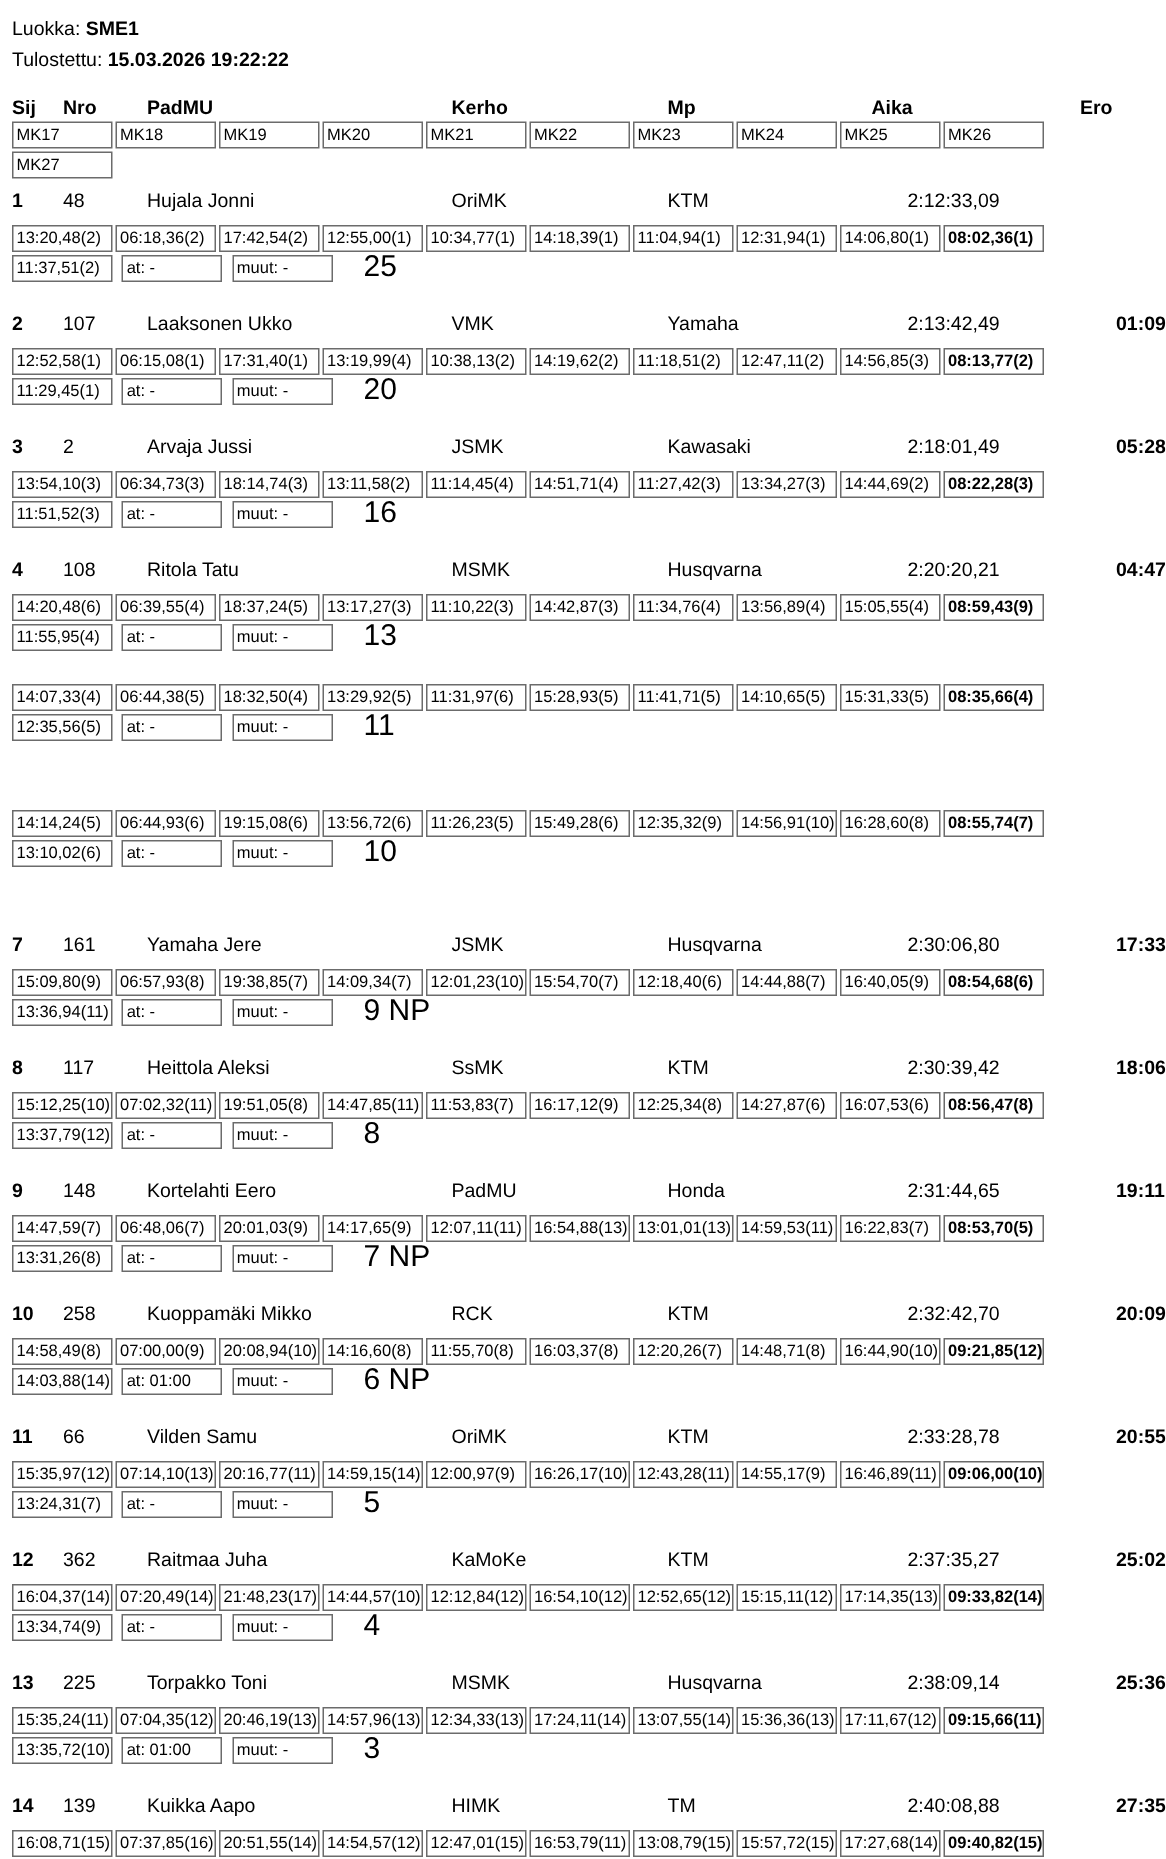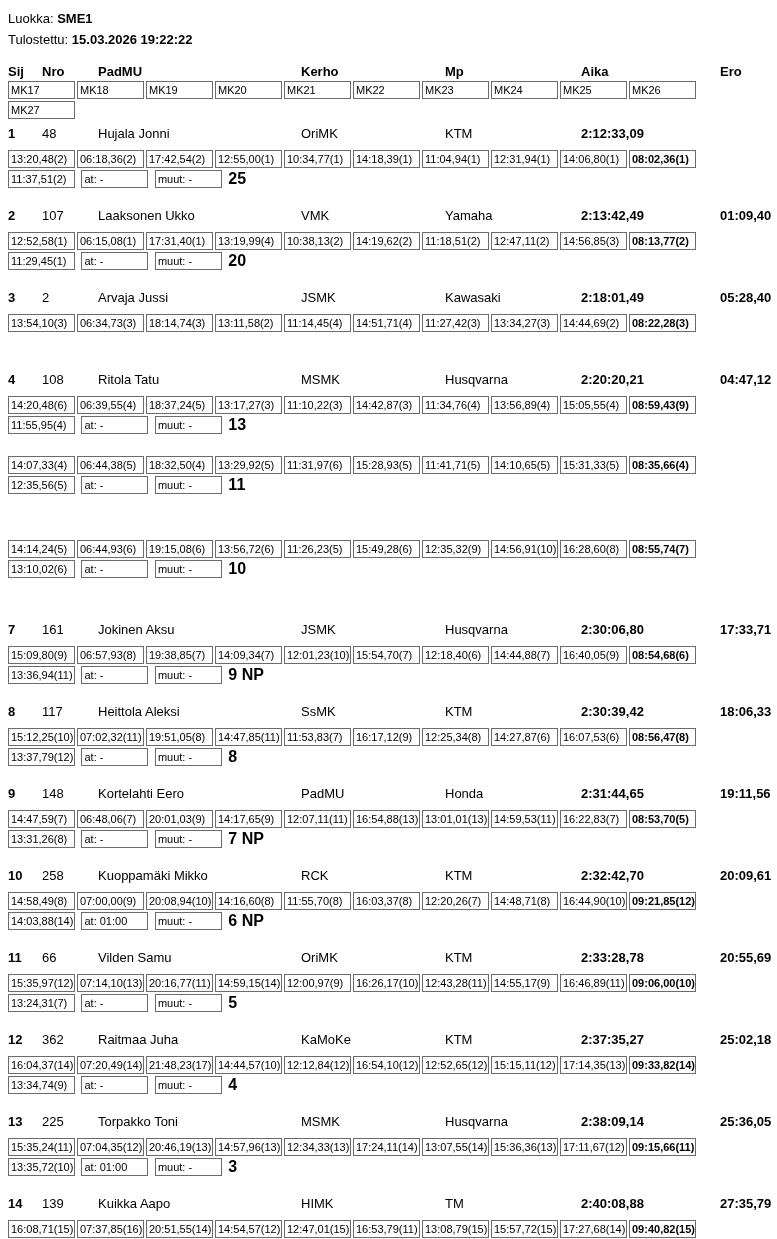--- a/index.html
+++ b/index.html
@@ -41,29 +41,29 @@
     overflow: visible;
   }
   .last-lap { font-weight: bold; }
 
   
   .rider { height: 75px; }
   .main-row { margin-top: 7px; font-size: 13px; white-space: nowrap; }
   .main-row span { display: inline-block; }
   .main-row .c-sij  { font-weight: bold; }
   .main-row .c-nimi { font-weight: normal; }
-  .main-row .c-aika { font-weight: bold; }
+  .main-row .c-aika { font-weight: normal; margin-left: 24px; }
   .main-row .c-ero  { font-weight: bold; }
   .laps-row  { margin-top: 9px; white-space: nowrap; }
   .laps-row2 { margin-top: 2px; white-space: nowrap; }
   .points {
     display: inline-block;
-    font-size: 16px;
-    font-weight: bold;
-    margin-left: 0;
+    font-size: 20px;
+    font-weight: normal;
+    margin-left: 14px;
     vertical-align: top;
     line-height: 17px;
   }
 </style>
 </head>
 <body>
 
 <div class="page">
 
   <div class="title-line">
@@ -108,20 +108,26 @@
       <span class="lap-box">muut: -</span>
       <span class="points">20</span>
     </div>
   </div>
 
   <div class="rider">
     <div class="main-row">
       <span class="c-sij">3</span><span class="c-nro">2</span><span class="c-nimi">Arvaja Jussi</span><span class="c-kerho">JSMK</span><span class="c-mp">Kawasaki</span><span class="c-aika">2:18:01,49</span><span class="c-ero">05:28,40</span>
     </div>
     <div class="laps-row"><span class="lap-box">13:54,10(3)</span><span class="lap-box">06:34,73(3)</span><span class="lap-box">18:14,74(3)</span><span class="lap-box">13:11,58(2)</span><span class="lap-box">11:14,45(4)</span><span class="lap-box">14:51,71(4)</span><span class="lap-box">11:27,42(3)</span><span class="lap-box">13:34,27(3)</span><span class="lap-box">14:44,69(2)</span><span class="lap-box last-lap">08:22,28(3)</span></div>
+    <div class="laps-row2">
+      <span class="lap-box">11:51,52(3)</span>
+      <span class="lap-box">at: -</span>
+      <span class="lap-box">muut: -</span>
+      <span class="points">16</span>
+    </div>
   </div>
 
   <div class="rider">
     <div class="main-row">
       <span class="c-sij">4</span><span class="c-nro">108</span><span class="c-nimi">Ritola Tatu</span><span class="c-kerho">MSMK</span><span class="c-mp">Husqvarna</span><span class="c-aika">2:20:20,21</span><span class="c-ero">04:47,12</span>
     </div>
     <div class="laps-row"><span class="lap-box">14:20,48(6)</span><span class="lap-box">06:39,55(4)</span><span class="lap-box">18:37,24(5)</span><span class="lap-box">13:17,27(3)</span><span class="lap-box">11:10,22(3)</span><span class="lap-box">14:42,87(3)</span><span class="lap-box">11:34,76(4)</span><span class="lap-box">13:56,89(4)</span><span class="lap-box">15:05,55(4)</span><span class="lap-box last-lap">08:59,43(9)</span></div>
     <div class="laps-row2">
       <span class="lap-box">11:55,95(4)</span>
       <span class="lap-box">at: -</span>
@@ -145,21 +151,21 @@
     <div class="laps-row2">
       <span class="lap-box">13:10,02(6)</span>
       <span class="lap-box">at: -</span>
       <span class="lap-box">muut: -</span>
       <span class="points">10</span>
     </div>
   </div>
 
   <div class="rider">
     <div class="main-row">
-      <span class="c-sij">7</span><span class="c-nro">161</span><span class="c-nimi">Jokinen Aksu</span><span class="c-kerho">JSMK</span><span class="c-mp">Husqvarna</span><span class="c-aika">2:30:06,80</span><span class="c-ero">17:33,71</span>
+      <span class="c-sij">7</span><span class="c-nro">161</span><span class="c-nimi">Yamaha Jere</span><span class="c-kerho">JSMK</span><span class="c-mp">Husqvarna</span><span class="c-aika">2:30:06,80</span><span class="c-ero">17:33,71</span>
     </div>
     <div class="laps-row"><span class="lap-box">15:09,80(9)</span><span class="lap-box">06:57,93(8)</span><span class="lap-box">19:38,85(7)</span><span class="lap-box">14:09,34(7)</span><span class="lap-box">12:01,23(10)</span><span class="lap-box">15:54,70(7)</span><span class="lap-box">12:18,40(6)</span><span class="lap-box">14:44,88(7)</span><span class="lap-box">16:40,05(9)</span><span class="lap-box last-lap">08:54,68(6)</span></div>
     <div class="laps-row2">
       <span class="lap-box">13:36,94(11)</span>
       <span class="lap-box">at: -</span>
       <span class="lap-box">muut: -</span>
       <span class="points">9 NP</span>
     </div>
   </div>
 

